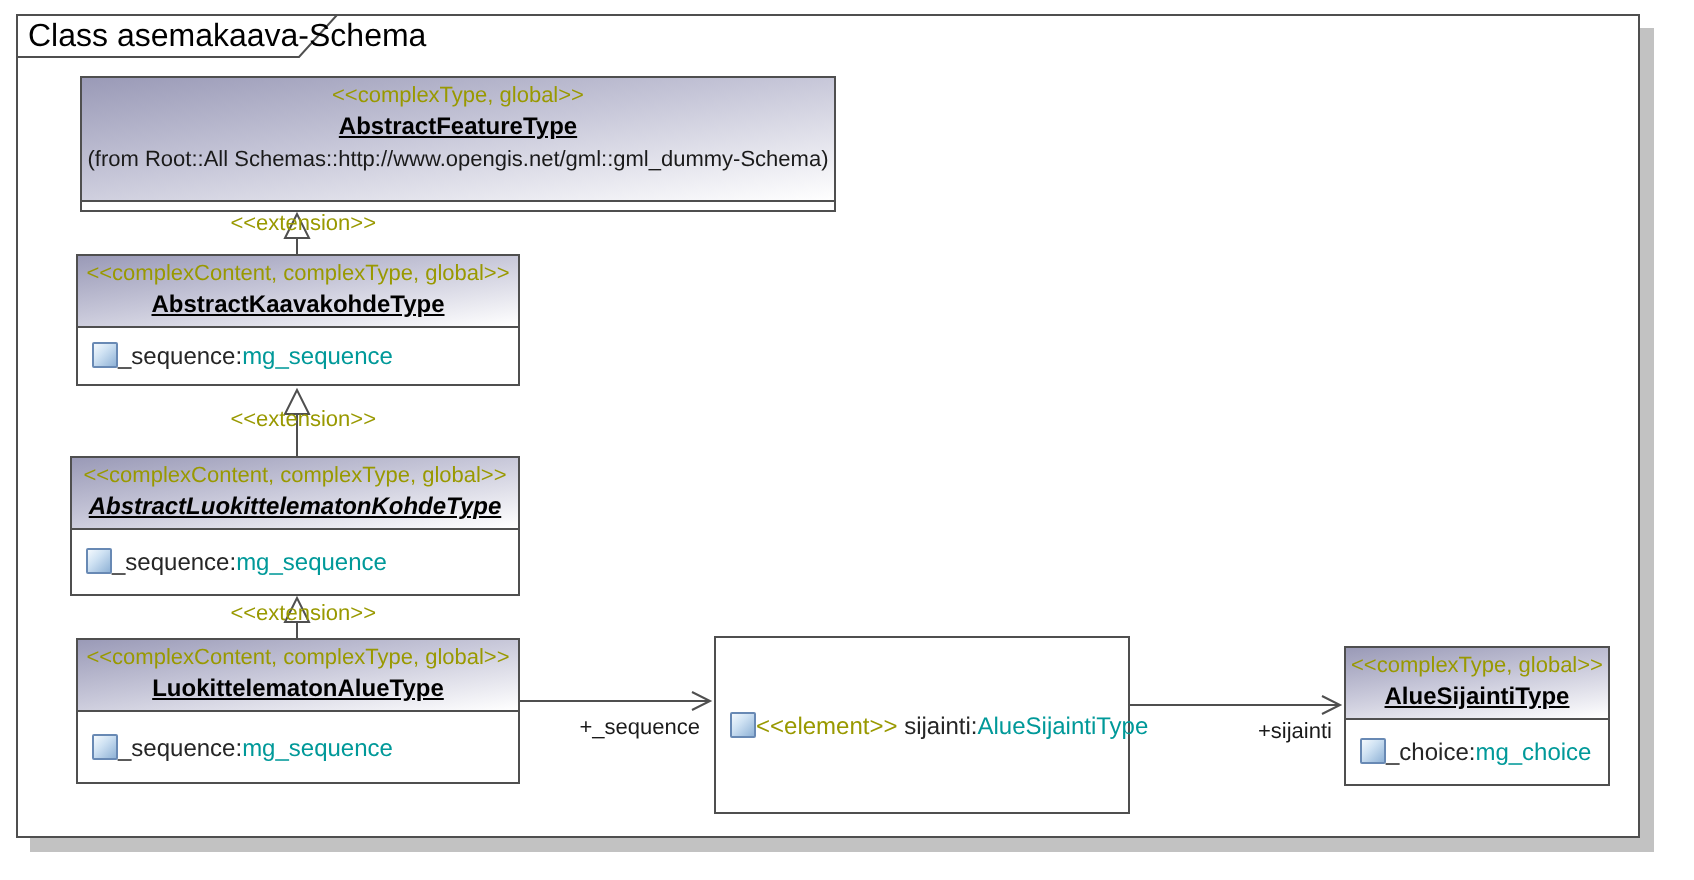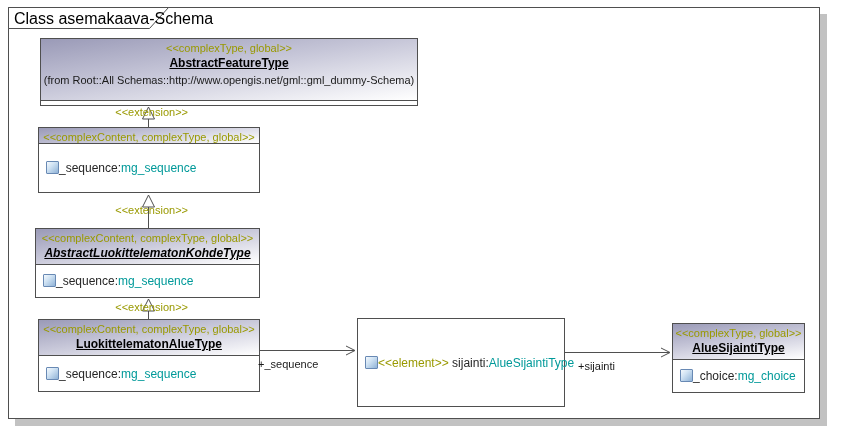--- a/index.html
+++ b/index.html
@@ -36,21 +36,21 @@
   .attr-icon {
     width:13px; height:13px; flex:0 0 13px; border:1px solid #6889b4; border-radius:1px;
     background:linear-gradient(135deg, #f4f9fd 0%, #cfe2f3 40%, #8fb2d6 100%);
     box-sizing:border-box;
   }
   .attr-stereo { color:#999900; }
   .attr-name { color:#262626; }
   .attr-type { color:#009999; }
   .edge-label { position:absolute; z-index:3; font-size:11px; white-space:nowrap; }
   .ext-label { color:#999900; text-align:right; width:78px; left:110px; }
-  .role-label { color:#1a1a1a; text-align:left; }
+  .role-label { color:#1a1a1a; text-align:right; }
 </style>
 </head>
 <body>
 
 <div class="canvas">
 
   <div class="frame"></div>
 
   <svg class="overlay" width="847" height="440">
 
@@ -79,20 +79,21 @@
       <div class="stereo">&lt;&lt;complexType, global&gt;&gt;</div>
       <div class="cname">AbstractFeatureType</div>
       <div class="from">(from Root::All Schemas::http://www.opengis.net/gml::gml_dummy-Schema)</div>
     </div>
     <div class="attrs"></div>
   </div>
 
   <div class="cls" style="left:38px; top:127px; width:222px; height:66px;">
     <div class="hdr">
       <div class="stereo">&lt;&lt;complexContent, complexType, global&gt;&gt;</div>
+      <div class="cname">AbstractKaavakohdeType</div>
     </div>
     <div class="attrs">
       <div class="attr-row">
         <span class="attr-icon"></span>
         <span><span class="attr-name">_sequence:</span><span class="attr-type">mg_sequence</span></span>
       </div>
     </div>
   </div>
 
   <div class="cls" style="left:35px; top:228px; width:225px; height:70px;">

